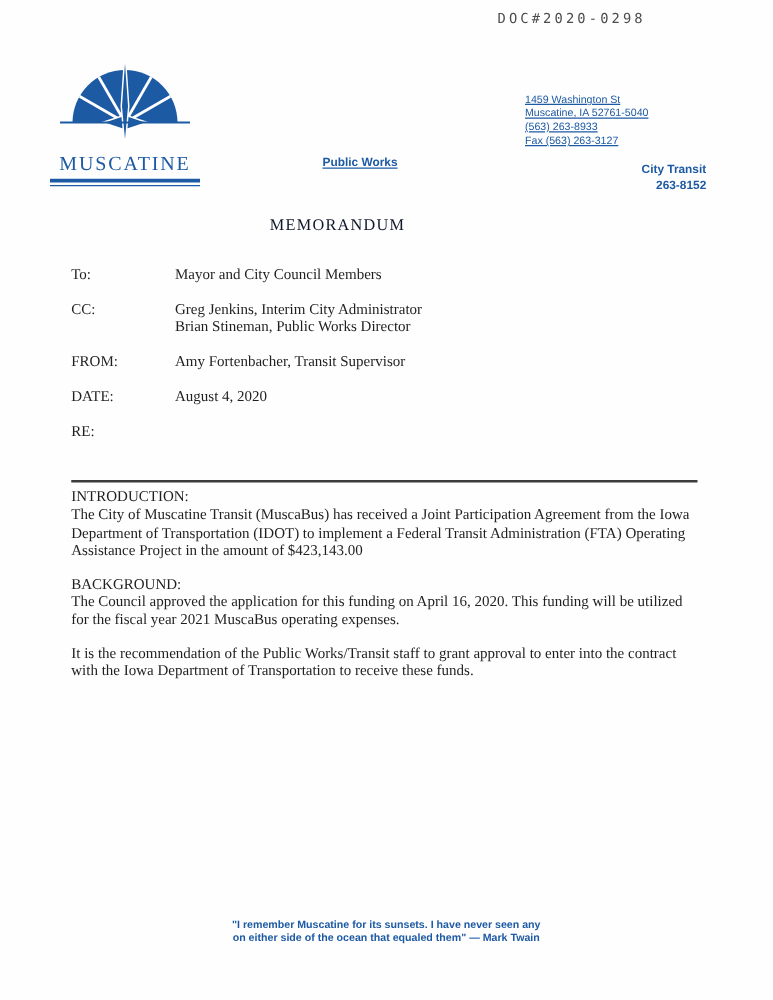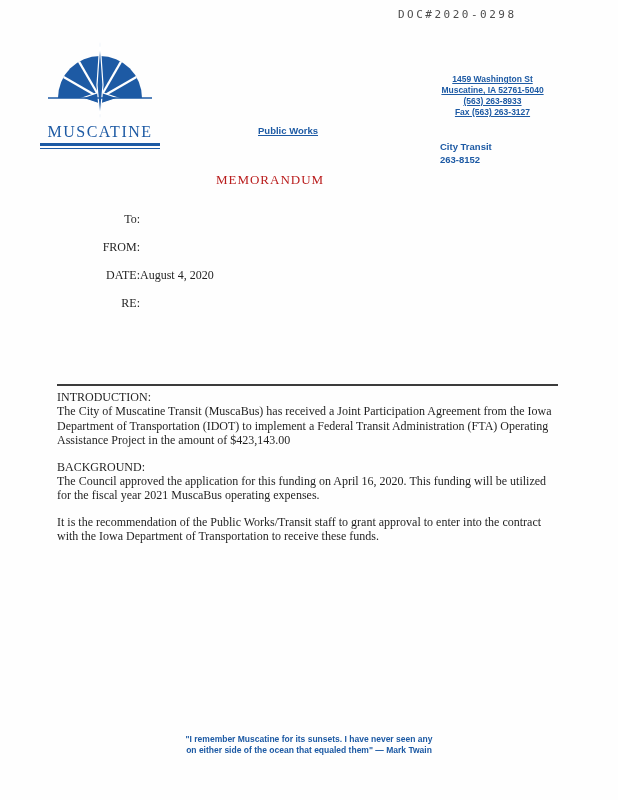--- a/index.html
+++ b/index.html
@@ -24,50 +24,51 @@
   .logo-wordmark{
     font-family:"Liberation Serif", serif;
     font-size:16px;letter-spacing:1.5px;color:#1d5aa4;
     margin-top:1px;
   }
   .logo-rule-thick{height:3px;background:#1d5aa4;margin-top:2px;}
   .logo-rule-thin{height:1px;background:#1d5aa4;margin-top:2px;}
   
   .address{
     position:absolute;top:74px;left:420px;width:145px;
-    text-align:center;
+    text-align:left;
     font-family:"Liberation Sans", sans-serif;
-    font-size:8.5px;font-weight:bold;line-height:11px;color:#1d5aa4;
+    font-size:8.5px;font-weight:normal;line-height:11px;color:#1d5aa4;
   }
   .address div{text-decoration:underline;}
   .dept{
     position:absolute;top:125px;left:258px;width:110px;
     text-align:left;
     font-family:"Liberation Sans", sans-serif;
     font-size:9.5px;font-weight:bold;color:#1d5aa4;
     text-decoration:underline;
   }
   .transit{
-    position:absolute;top:140px;left:440px;width:125px;
+    position:absolute;top:129px;left:440px;width:125px;
+    text-align:right;
     font-family:"Liberation Sans", sans-serif;
     font-size:9.5px;font-weight:bold;line-height:13px;color:#1d5aa4;
   }
   .services{
     position:absolute;top:166px;left:420px;width:145px;
     text-align:right;
     font-family:"Liberation Sans", sans-serif;
     font-size:9px;font-weight:bold;line-height:12.5px;color:#1d5aa4;
   }
   
   .memo-title{
     position:absolute;top:172px;left:55px;width:430px;
-    text-align:center;font-size:13px;letter-spacing:1px;color:#b91c1c;
+    text-align:center;font-size:13px;letter-spacing:1px;color:#0f172a;
   }
   .memo-fields{position:absolute;top:212px;left:57px;width:480px;}
-  .field-row{display:flex;margin-bottom:14px;font-size:12px;line-height:14px;text-align:right;}
+  .field-row{display:flex;margin-bottom:14px;font-size:12px;line-height:14px;}
   .field-label{width:83px;flex:0 0 83px;}
   .field-value{white-space:pre-line;}
   .divider-rule{
     position:absolute;top:384px;left:57px;width:501px;
     border-top:2px solid #3c3c3c;height:0;
   }
   .sections{position:absolute;top:390px;left:57px;width:502px;}
   .section{margin-bottom:12px;}
   .section-heading{font-size:12px;line-height:14px;margin-bottom:0;}
   .section-body{font-size:12px;line-height:14.5px;}
@@ -121,23 +122,30 @@
     <div>City Transit</div>
     <div>263-8152</div>
   </div>
 
 
   <div class="memo-title">MEMORANDUM</div>
 
   <div class="memo-fields">
     <div class="field-row">
       <div class="field-label">To:</div>
+      <div class="field-value">Mayor and City Council Members</div>
+    </div>
+    <div class="field-row">
+      <div class="field-label">CC:</div>
+      <div class="field-value">Greg Jenkins, Interim City Administrator
+Brian Stineman, Public Works Director</div>
     </div>
     <div class="field-row">
       <div class="field-label">FROM:</div>
+      <div class="field-value">Amy Fortenbacher, Transit Supervisor</div>
     </div>
     <div class="field-row">
       <div class="field-label">DATE:</div>
       <div class="field-value">August 4, 2020</div>
     </div>
     <div class="field-row">
       <div class="field-label">RE:</div>
     </div>
   </div>
 

